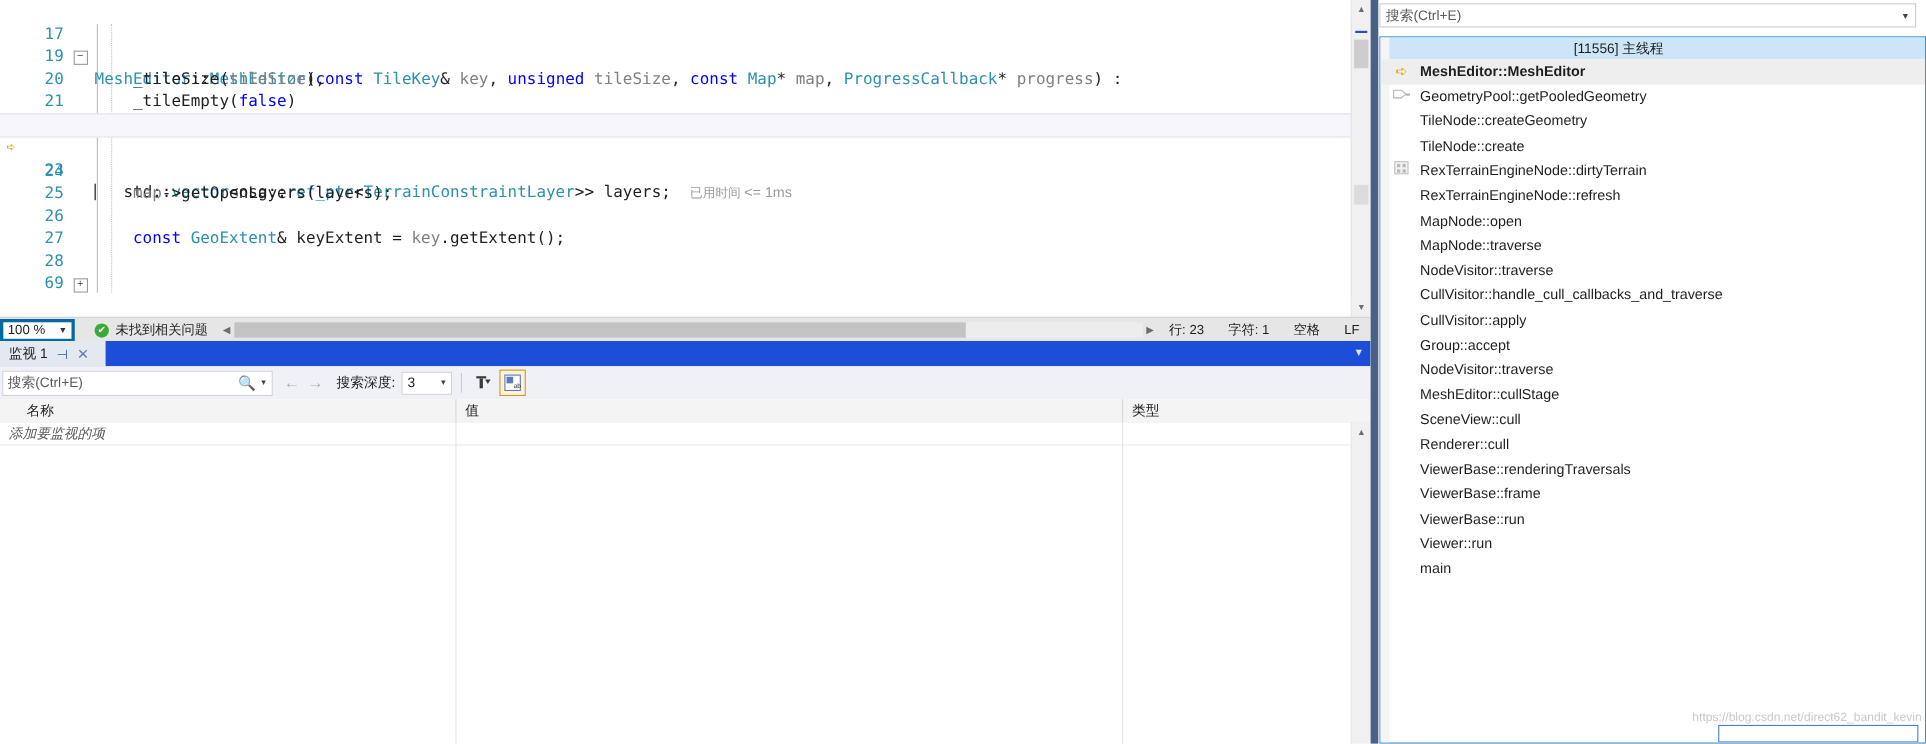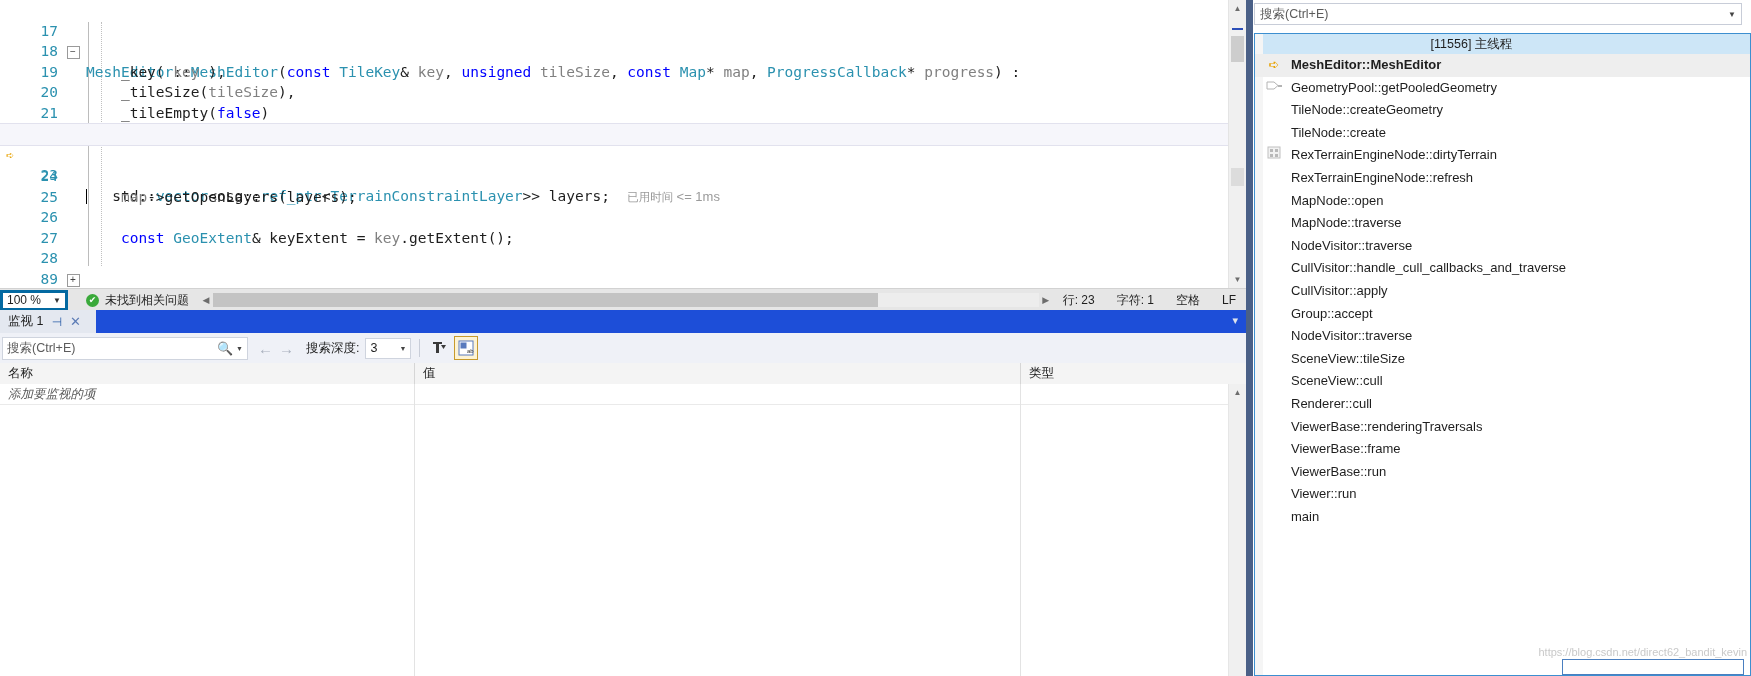--- a/index.html
+++ b/index.html
@@ -137,24 +137,20 @@
         <div class="vdot" style="left:101px;top:22px;height:244px;"></div>
 
         <div class="code-area">
 
           <div class="line">
             <span class="lnum">17</span>
             <span class="glyphcol"><span class="fold-box">−</span></span>
             <span class="txt"><span class="t">MeshEditor</span><span class="p">::</span><span class="t">MeshEditor</span><span class="p">(</span><span class="k">const</span> <span class="t">TileKey</span><span class="p">&amp;</span> <span class="g">key</span><span class="p">,</span> <span class="k">unsigned</span> <span class="g">tileSize</span><span class="p">,</span> <span class="k">const</span> <span class="t">Map</span><span class="p">*</span> <span class="g">map</span><span class="p">,</span> <span class="t">ProgressCallback</span><span class="p">*</span> <span class="g">progress</span><span class="p">) :</span></span>
           </div>
 
-          <div class="line">
-            <span class="lnum">18</span>
-            <span class="txt">    <span class="p">_key( </span><span class="g">key</span><span class="p"> ),</span></span>
-          </div>
 
           <div class="line">
             <span class="lnum">19</span>
             <span class="txt">    <span class="p">_tileSize(</span><span class="g">tileSize</span><span class="p">),</span></span>
           </div>
 
           <div class="line">
             <span class="lnum">20</span>
             <span class="txt">    <span class="p">_tileEmpty(</span><span class="k">false</span><span class="p">)</span></span>
           </div>
@@ -194,21 +190,21 @@
             <span class="txt"></span>
           </div>
 
           <div class="line">
             <span class="lnum">28</span>
             <span class="glyphcol"><span class="fold-box">+</span></span>
             
           </div>
 
           <div class="line">
-            <span class="lnum">89</span>
+            <span class="lnum">69</span>
             
           </div>
 
           <div class="line">
             
             <span class="txt"></span>
           </div>
 
         </div>
       </div>
@@ -280,21 +276,21 @@
         <span class="tb-ico active" style="margin-left:4px;">
           <svg width="16" height="16" viewBox="0 0 16 16">
             <rect x="1" y="1" width="14" height="14" fill="#fff" stroke="#5a7bbd"></rect>
             <rect x="2.5" y="2.5" width="6" height="6" fill="#5a7bbd"></rect>
             <text x="9" y="13" font-size="6" fill="#333" font-family="Liberation Sans, sans-serif">ab</text>
           </svg>
         </span>
       </div>
 
       <div class="watch-head">
-        <div class="wh" style="left:0;width:414px;">名称</div>
+        <div class="wh" style="left:16px;width:414px;">名称</div>
         <div class="wh sep" style="left:414px;width:606px;">值</div>
         <div class="wh sep" style="left:1020px;width:209px;">类型</div>
       </div>
 
       <div class="watch-body">
         <div class="watch-vline" style="left:414px;"></div>
         <div class="watch-vline" style="left:1020px;"></div>
         <div class="watch-row">添加要监视的项</div>
       </div>
 
@@ -331,21 +327,21 @@
                 <rect x="8" y="8" width="3" height="3" fill="#b9b9b9"></rect>
               </svg></span><span>RexTerrainEngineNode::dirtyTerrain</span></div>
           <div class="cs-row"><span class="cs-ico"></span><span>RexTerrainEngineNode::refresh</span></div>
           <div class="cs-row"><span class="cs-ico"></span><span>MapNode::open</span></div>
           <div class="cs-row"><span class="cs-ico"></span><span>MapNode::traverse</span></div>
           <div class="cs-row"><span class="cs-ico"></span><span>NodeVisitor::traverse</span></div>
           <div class="cs-row"><span class="cs-ico"></span><span>CullVisitor::handle_cull_callbacks_and_traverse</span></div>
           <div class="cs-row"><span class="cs-ico"></span><span>CullVisitor::apply</span></div>
           <div class="cs-row"><span class="cs-ico"></span><span>Group::accept</span></div>
           <div class="cs-row"><span class="cs-ico"></span><span>NodeVisitor::traverse</span></div>
-          <div class="cs-row"><span class="cs-ico"></span><span>SceneView::tileSize</span></div>
+          <div class="cs-row"><span class="cs-ico"></span><span>MeshEditor::cullStage</span></div>
           <div class="cs-row"><span class="cs-ico"></span><span>SceneView::cull</span></div>
           <div class="cs-row"><span class="cs-ico"></span><span>Renderer::cull</span></div>
           <div class="cs-row"><span class="cs-ico"></span><span>ViewerBase::renderingTraversals</span></div>
           <div class="cs-row"><span class="cs-ico"></span><span>ViewerBase::frame</span></div>
           <div class="cs-row"><span class="cs-ico"></span><span>ViewerBase::run</span></div>
           <div class="cs-row"><span class="cs-ico"></span><span>Viewer::run</span></div>
           <div class="cs-row"><span class="cs-ico"></span><span>main</span></div>
         </div>
       <div class="btm-box"></div>
     </div>

